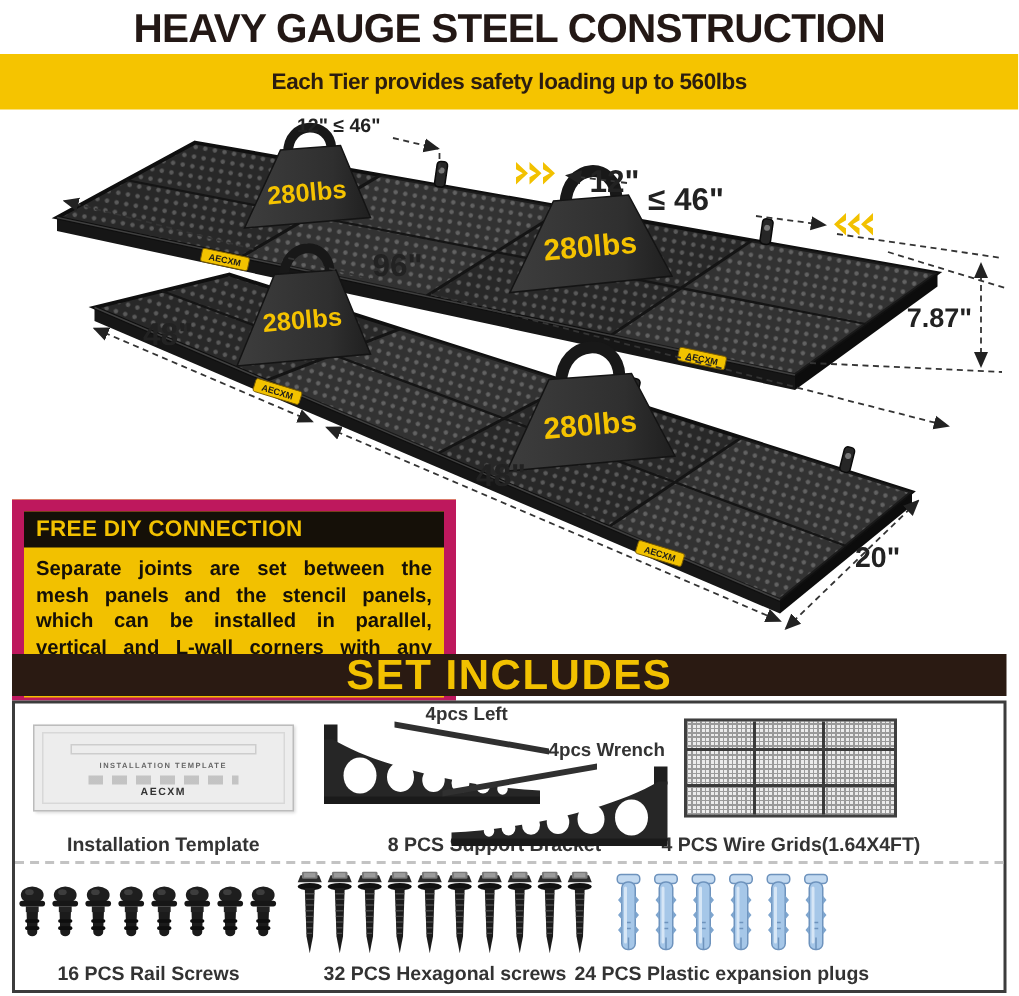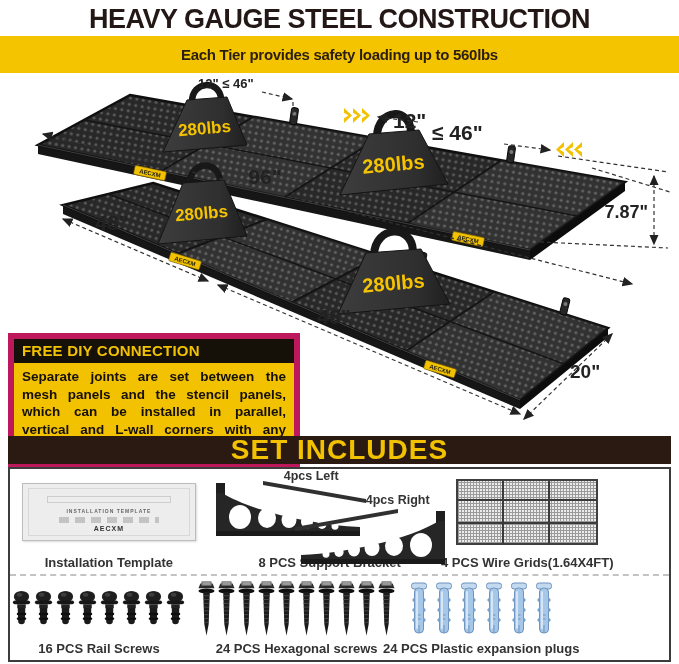--- a/index.html
+++ b/index.html
@@ -9,21 +9,21 @@
   .main-title{position:absolute;top:0;left:0;width:679px;height:36px;line-height:38px;
     text-align:center;font-size:27px;font-weight:800;letter-spacing:-0.5px;color:#231815;margin:0;}
   .banner{position:absolute;top:36px;left:0;width:679px;height:37px;background:#F5C400;
     display:flex;align-items:center;justify-content:center;}
   .banner span{font-size:15px;font-weight:bold;color:#2b1d10;letter-spacing:-0.3px;}
   
   .diagram{position:absolute;top:72px;left:0;width:679px;height:360px;}
   .note{position:absolute;top:78px;left:440px;width:236px;font-size:14.5px;font-weight:bold;
     color:#2b2b2b;line-height:1.38;letter-spacing:-0.2px;}
   
-  .diy{position:absolute;top:333px;left:8px;width:280px;border:6px solid #be185d;background:#F2C100;}
+  .diy{position:absolute;top:333px;left:8px;width:280px;border:8px solid #be185d;background:#F2C100;}
   .diy-title{background:#151008;color:#F2C100;font-size:15px;font-weight:bold;
     letter-spacing:0.2px;padding:3px 8px 4px;}
   .diy-body{color:#151008;font-size:13.5px;font-weight:bold;line-height:17.5px;
     padding:5px 8px 7px;text-align:justify;}
   
   .set-bar{position:absolute;top:436px;left:8px;width:663px;height:28px;background:#2A1A12;
     display:flex;align-items:center;justify-content:center;}
   .set-bar span{color:#F2C100;font-size:28px;font-weight:bold;letter-spacing:1px;}
   .set-box{position:absolute;top:467px;left:8px;width:659px;height:191px;border:2px solid #3c3c3c;
     background:#fff;display:flex;flex-direction:column;}
@@ -277,21 +277,21 @@
         </div>
         <div class="cell-label">Installation Template</div>
       </div>
 
       <div class="cell" style="width:37%">
         <div class="art">
           <span class="sub-label" style="top:0px;left:76px">4pcs Left</span>
           <svg style="position:absolute;top:10px;left:0px" width="160" height="62" viewBox="0 0 160 62">
               <use href="#sym-bracket"></use>
             </svg>
-          <span class="sub-label" style="top:24px;left:158px">4pcs Right</span>
+          <span class="sub-label" style="top:24px;left:158px">4pcs Wrench</span>
           <svg style="position:absolute;top:38px;left:85px" width="160" height="62" viewBox="0 0 160 62">
               <use href="#sym-bracket" transform="scale(-1,1) translate(-160,0)"></use>
             </svg>
         </div>
         <div class="cell-label">8 PCS Support Bracket</div>
       </div>
 
       <div class="cell" style="width:23%">
         <div class="art">
             <div class="grid"></div>
@@ -363,21 +363,21 @@
                 <use href="#sym-hex-screw"></use>
               </svg>
           <svg width="17" height="60" viewBox="0 0 18 62">
                 <use href="#sym-hex-screw"></use>
               </svg>
           <svg width="17" height="60" viewBox="0 0 18 62">
                 <use href="#sym-hex-screw"></use>
               </svg>
         </div>
           </div>
-        <div class="cell-label">24 PCS Hexagonal screws</div>
+        <div class="cell-label">32 PCS Hexagonal screws</div>
       </div>
 
       <div class="cell" style="width:23%">
         <div class="art">
             <div class="icons" style="gap:5px">
           <svg width="20" height="56" viewBox="0 0 20 56">
                 <use href="#sym-plug"></use>
               </svg>
           <svg width="20" height="56" viewBox="0 0 20 56">
                 <use href="#sym-plug"></use>

